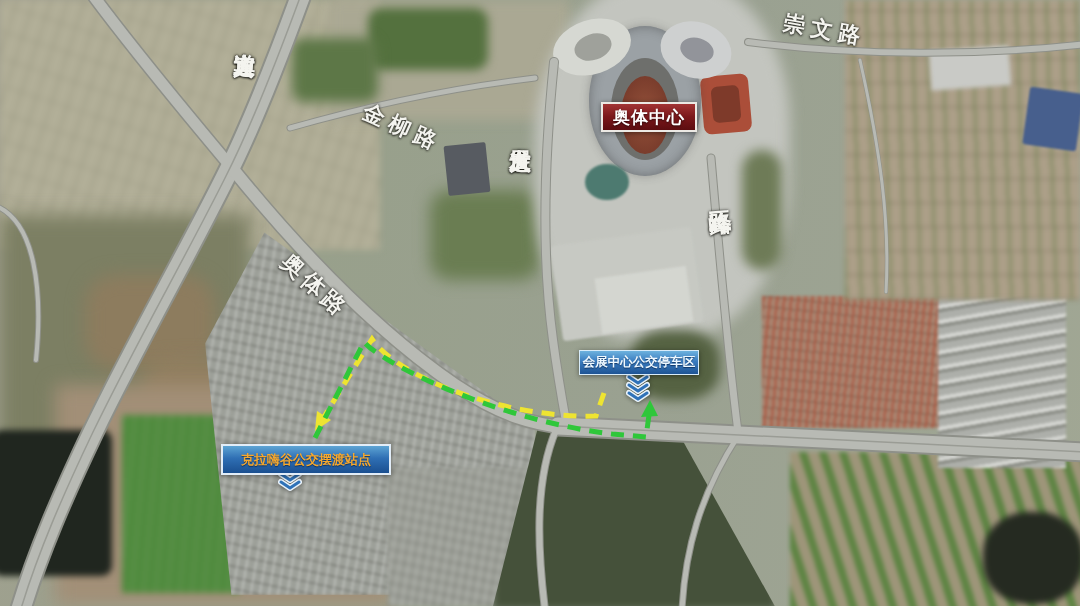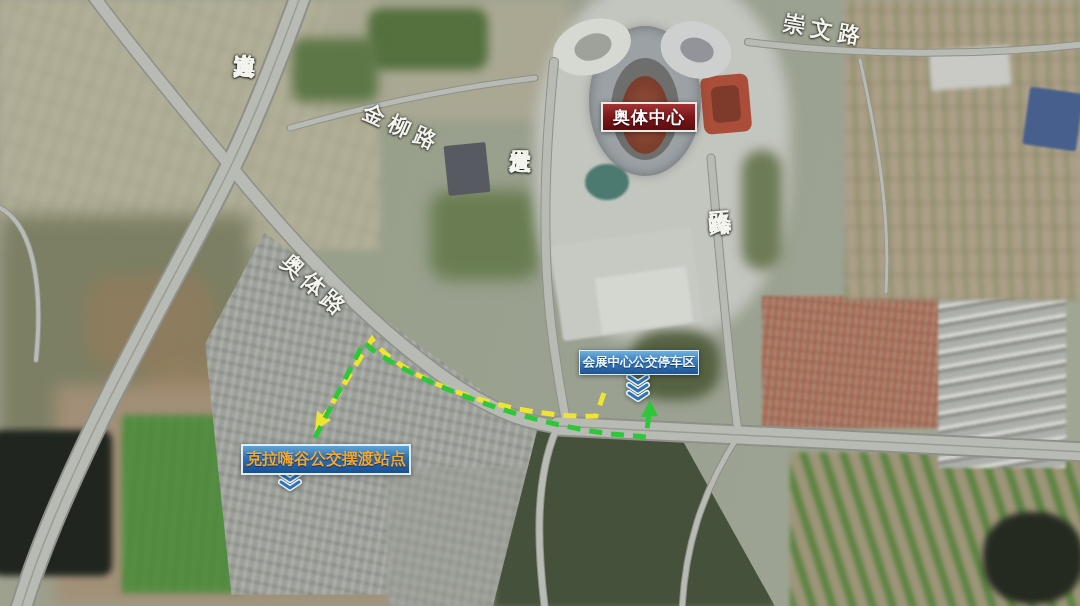--- a/index.html
+++ b/index.html
@@ -74,21 +74,21 @@
   .poi{position:absolute;display:flex;align-items:center;justify-content:center;
     border-radius:0;box-shadow:0 1px 5px rgba(0,0,0,.45);white-space:nowrap;}
   .poi-red{left:601px;top:102px;width:92px;height:26px;border:2px solid #ece9e4;
     background:linear-gradient(180deg,#a23434 0%,#7c181b 48%,#5c0d10 100%);
     color:#ffffff;font-size:17px;font-weight:bold;letter-spacing:1px;text-shadow:0 1px 2px rgba(0,0,0,.6);}
   .poi-blue1{left:579px;top:350px;width:118px;height:23px;border:1.5px solid #d8ecfa;
     background:linear-gradient(180deg,#6db2de 0%,#3a7cc0 45%,#1e5494 100%);
     color:#eef8ff;font-size:12.5px;font-weight:bold;text-shadow:0 1px 1px rgba(0,30,70,.7);}
   .poi-blue2{left:221px;top:444px;width:166px;height:27px;border:2px solid #e2edf8;
     background:linear-gradient(180deg,#5da4d4 0%,#2f6fb4 45%,#1a4f90 100%);
-    font-size:16px;font-weight:bold;text-shadow:0 1px 1px rgba(0,30,70,.7);margin-left:20px;}
+    font-size:13px;font-weight:bold;text-shadow:0 1px 1px rgba(0,30,70,.7);}
   .chev{position:absolute;filter:drop-shadow(0 1px 2px rgba(0,0,0,.4));}
 </style>
 </head>
 <body>
 
 <div id="stage">
 
   <div class="blob farm-nw"></div>
   <div class="blob farm-nw2"></div>
   <div class="blob greenpatch1"></div>

